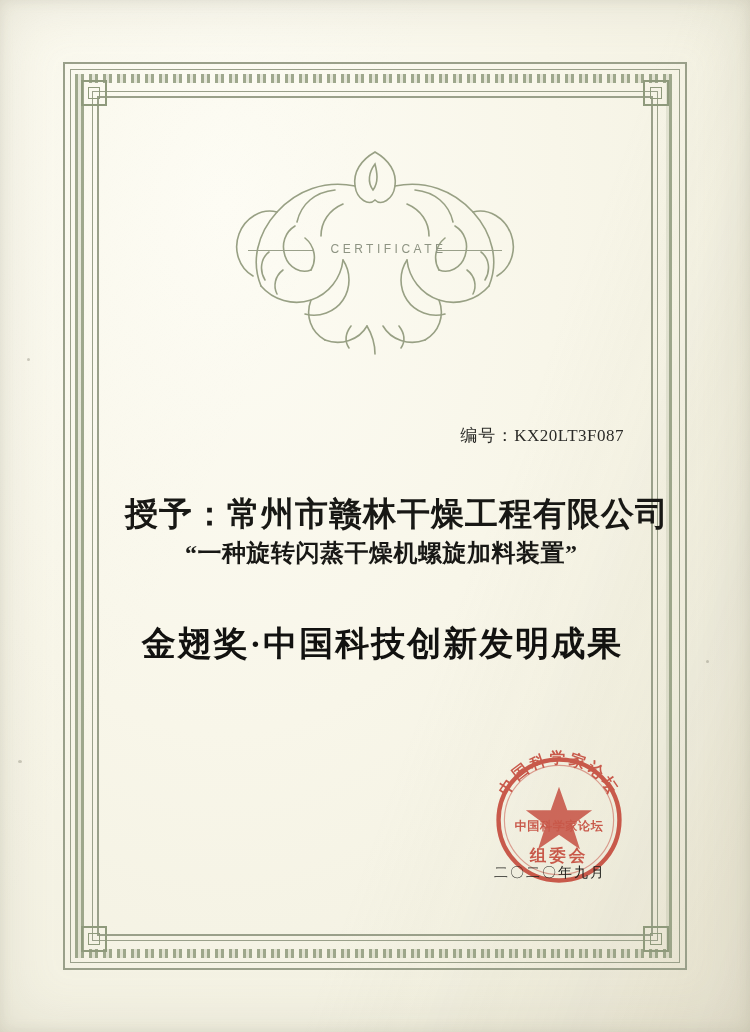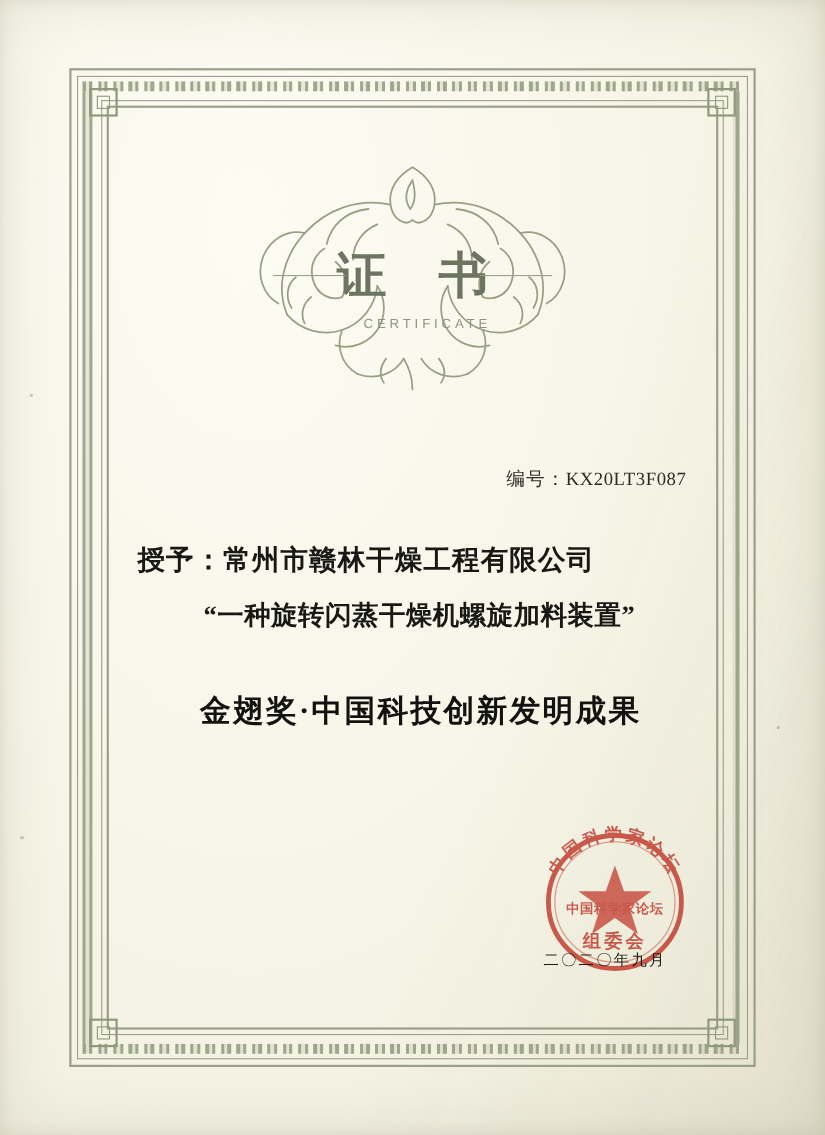--- a/index.html
+++ b/index.html
@@ -179,40 +179,39 @@
   }
 
   
   .award-block {
     position: absolute;
     left: 125px;
     right: 110px;
     top: 492px;
   }
   .award-line1 {
-    font-size: 25px;
+    font-size: 33px;
     color: #181815;
     font-weight: 700;
     letter-spacing: 1px;
     white-space: nowrap;
   }
   .award-line1 .prefix { font-weight: 700; }
   .award-line2 {
-    margin-top: 18px;
     margin-left: 60px;
     font-size: 24px;
     color: #181815;
     font-weight: 700;
     letter-spacing: 0.5px;
     white-space: nowrap;
   }
   .award-title {
     margin-top: 52px;
     text-align: center;
-    font-size: 28px;
+    font-size: 34px;
     font-weight: 700;
     color: #121210;
     letter-spacing: 2px;
     white-space: nowrap;
   }
 
   
   .seal {
     position: absolute;
     left: 481px;
@@ -299,21 +298,20 @@
         <path d="M302 140 C310 146 312 156 308 164"></path>
         <path d="M186 196 C180 204 180 212 184 218"></path>
         <path d="M234 196 C240 204 240 212 236 218"></path>
       </g>
     </svg>
   </div>
 
   <div class="title-block">
     <div class="title-rule-left"></div>
     <div class="title-rule-right"></div>
-    <div class="title-cn">证 书</div>
     <div class="title-en">CERTIFICATE</div>
   </div>
 
   <div class="serial-row">
     <span class="serial-label">编号：</span><span class="serial-value">KX20LT3F087</span>
   </div>
 
   <div class="award-block">
     <div class="award-line1">
       <span class="prefix">授予：</span><span>常州市赣林干燥工程有限公司</span>

